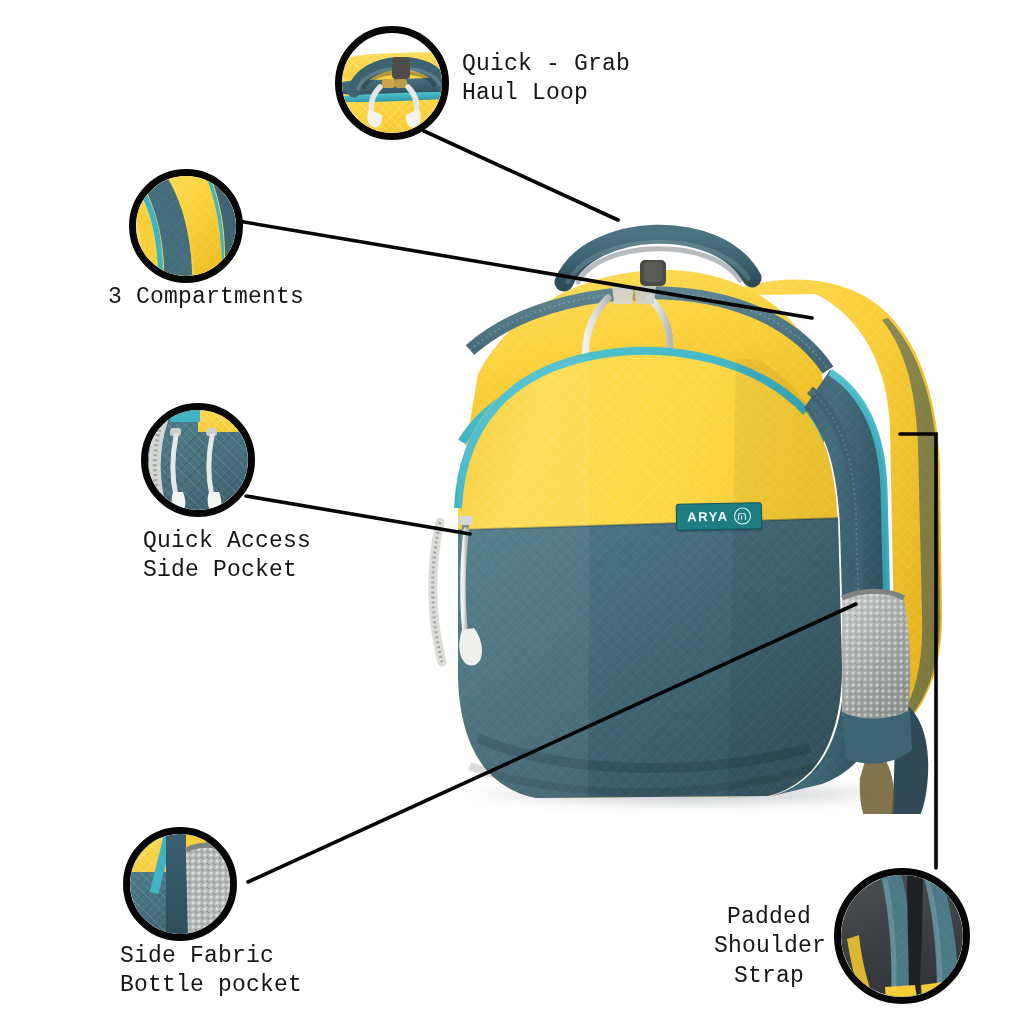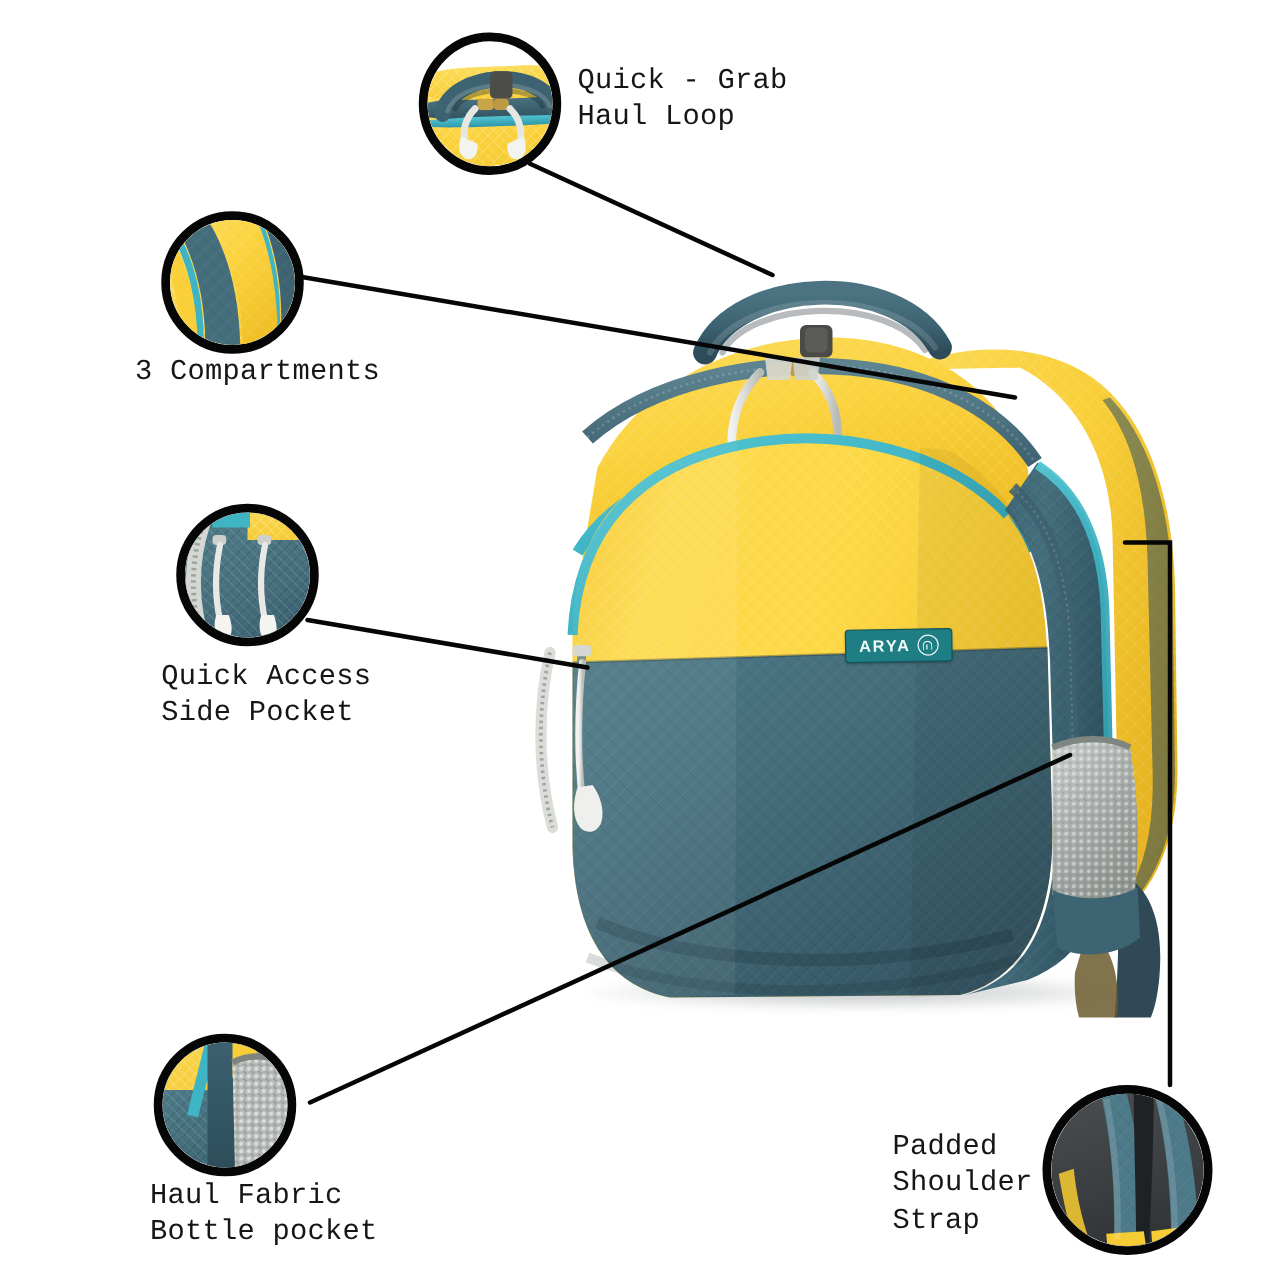--- a/index.html
+++ b/index.html
@@ -45,21 +45,21 @@
   .callout-label {
     position: absolute;
     color: #161616;
     font-size: 23px;
     line-height: 1.28;
     letter-spacing: 0.2px;
     white-space: pre-line;
     z-index: 60;
     font-family: Liberation Mono, monospace;
   }
-  .callout-label.right { text-align: left; }
+  .callout-label.right { text-align: center; }
   .callout-label.left  { text-align: left;  }
 
   
   #backpack {
     position: absolute;
     left: 418px;
     top: 178px;
     width: 540px;
     height: 636px;
     z-index: 10;
@@ -482,21 +482,21 @@
         <rect x="22" y="18" width="11" height="8" rx="3" fill="#CDD0CB"></rect>
         <path d="M28 26 C24 46 24 68 28 86" fill="none" stroke="#E8E9E5" stroke-width="5" stroke-linecap="round"></path>
         <path d="M25 82 C22 92 24 102 31 102 C38 102 39 92 35 82 Z" fill="#F4F4F1"></path>
 
         <rect x="58" y="18" width="11" height="8" rx="3" fill="#CDD0CB"></rect>
         <path d="M64 26 C60 46 60 68 64 86" fill="none" stroke="#E8E9E5" stroke-width="5" stroke-linecap="round"></path>
         <path d="M61 82 C58 92 60 102 67 102 C74 102 75 92 71 82 Z" fill="#F4F4F1"></path>
       </svg>
     </div>
   </div>
-  <div class="callout-label left" style="left:129px; top:527px;">Quick Access
+  <div class="callout-label left" style="left:143px; top:527px;">Quick Access
 Side Pocket</div>
 
   <div class="callout-circle" style="left:123px; top:827px; width:114px; height:114px;">
     <div class="callout-inner">
 
       <div class="zs" style="left:0; top:0; width:114px; height:114px;
            background:linear-gradient(160deg,#54818F 0%,#46707E 55%,#36596A 100%);"></div>
       <div class="zs ripstop-dark" style="left:0; top:0; width:114px; height:114px;"></div>
 
       <div class="zs" style="left:-4px; top:-6px; width:52px; height:44px;
@@ -521,21 +521,21 @@
           </pattern>
         </defs>
         <path d="M56 16 C72 8 92 10 104 22 L108 92 C96 106 74 110 58 102 Z" fill="#B4B9B5"></path>
         <path d="M56 16 C72 8 92 10 104 22 L108 92 C96 106 74 110 58 102 Z" fill="url(#pMesh2)" opacity="0.9"></path>
         <path d="M56 16 C72 8 92 10 104 22" fill="none" stroke="#7E847F" stroke-width="5"></path>
 
         <path d="M58 100 C76 110 98 106 110 92 L112 118 L56 120 Z" fill="#3D6473"></path>
       </svg>
     </div>
   </div>
-  <div class="callout-label left" style="left:120px; top:942px;">Haul Fabric
+  <div class="callout-label left" style="left:120px; top:942px;">Side Fabric
 Bottle pocket</div>
 
   <div class="callout-circle" style="left:834px; top:868px; width:136px; height:136px;">
     <div class="callout-inner">
 
       <div class="zs" style="left:0; top:0; width:136px; height:136px;
            background:linear-gradient(165deg,#4A4E50 0%,#3A3D3F 55%,#2A2C2E 100%);"></div>
       <svg class="zs" style="left:0; top:0;" width="136" height="136" viewBox="0 0 136 136">
 
         <path d="M38 -6 C46 24 52 72 50 120 L74 124 C74 70 68 24 58 -8 Z" fill="#4D7A89"></path>

